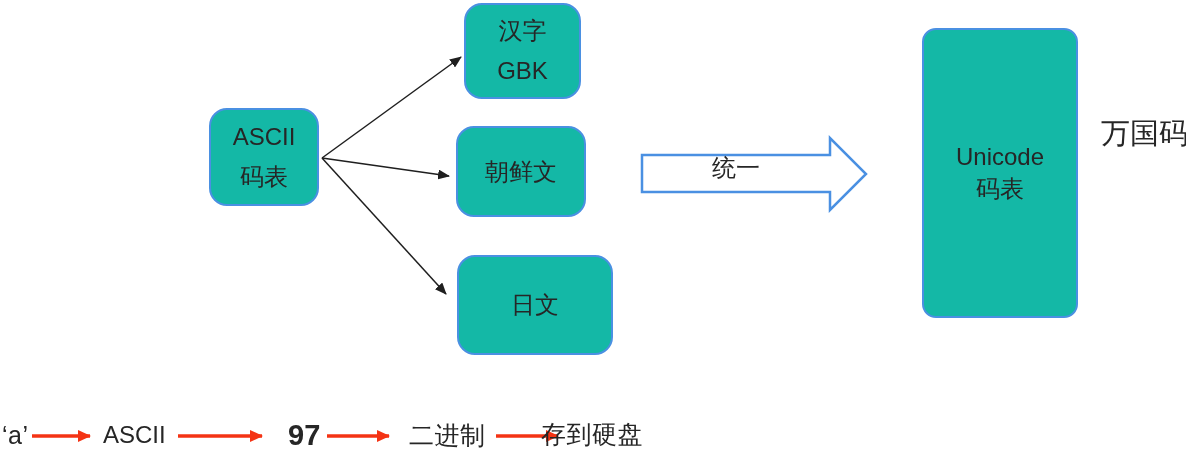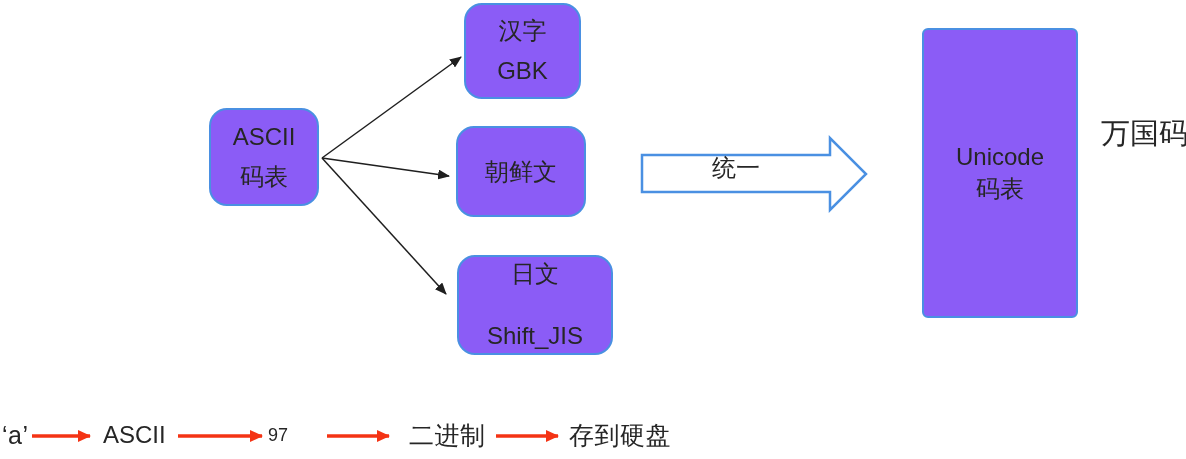--- a/index.html
+++ b/index.html
@@ -20,35 +20,35 @@
     left: 0;
     top: 0;
     width: 1186px;
     height: 459px;
   }
   .node {
     position: absolute;
     box-sizing: border-box;
     border: 2.5px solid var(--box-border, #4a90e2);
     border-radius: 18px;
-    background: #8b5cf6;
+    background: #14b8a6;
     display: flex;
     flex-direction: column;
     align-items: center;
     justify-content: center;
     text-align: center;
     color: var(--text-color, #262626);
     font-size: 24px;
     line-height: 40px;
   }
   .node-ascii    { left: 209px; top: 108px; width: 110px; height: 98px; }
   .node-gbk      { left: 464px; top: 3px;   width: 117px; height: 96px; }
   .node-euckr    { left: 456px; top: 126px; width: 130px; height: 91px; gap: 32px; }
   .node-shiftjis { left: 457px; top: 255px; width: 156px; height: 100px; gap: 22px; }
-  .node-unicode  { left: 922px; top: 28px;  width: 156px; height: 290px; border-radius: 6px; line-height: 32px; }
+  .node-unicode  { left: 922px; top: 28px;  width: 156px; height: 290px; border-radius: 14px; line-height: 32px; }
   .unify-label {
     position: absolute;
     left: 642px;
     top: 153px;
     width: 188px;
     height: 29px;
     display: flex;
     align-items: center;
     justify-content: center;
     font-size: 24px;
@@ -66,23 +66,23 @@
     position: absolute;
     top: 420px;
     font-size: 25px;
     line-height: 30px;
     color: var(--text-color, #262626);
     white-space: nowrap;
     letter-spacing: 0.5px;
   }
   .flow-a        { left: 2px; }
   .flow-ascii    { left: 103px; letter-spacing: 0; font-size: 24px; }
-  .flow-97       { left: 268px; letter-spacing: 0; font-size: 18px; }
+  .flow-97       { left: 288px; letter-spacing: 0; font-size: 29px; font-weight: bold; }
   .flow-binary   { left: 409px; text-align: right; }
-  .flow-disk     { left: 569px; }
+  .flow-disk     { left: 541px; font-family: Liberation Serif, serif; }
 </style>
 </head>
 <body>
 
 <div class="canvas">
 
   <svg class="overlay" viewBox="0 0 1186 459">
     <defs>
       <marker id="head-black" markerUnits="userSpaceOnUse" markerWidth="12" markerHeight="10" refX="11" refY="5" orient="auto">
         <path d="M0,0 L12,5 L0,10 z" fill="#1f1f1f"></path>
@@ -113,21 +113,20 @@
     <span>汉字</span>
     <span>GBK</span>
   </div>
 
   <div class="node node-euckr">
     <span>朝鲜文</span>
   </div>
 
   <div class="node node-shiftjis">
     <span>日文</span>
-    <span>Shift_JIS</span>
   </div>
 
   <div class="unify-label">统一</div>
 
   <div class="node node-unicode">
     <span>Unicode</span>
     <span>码表</span>
   </div>
 
   <div class="side-note">万国码</div>

